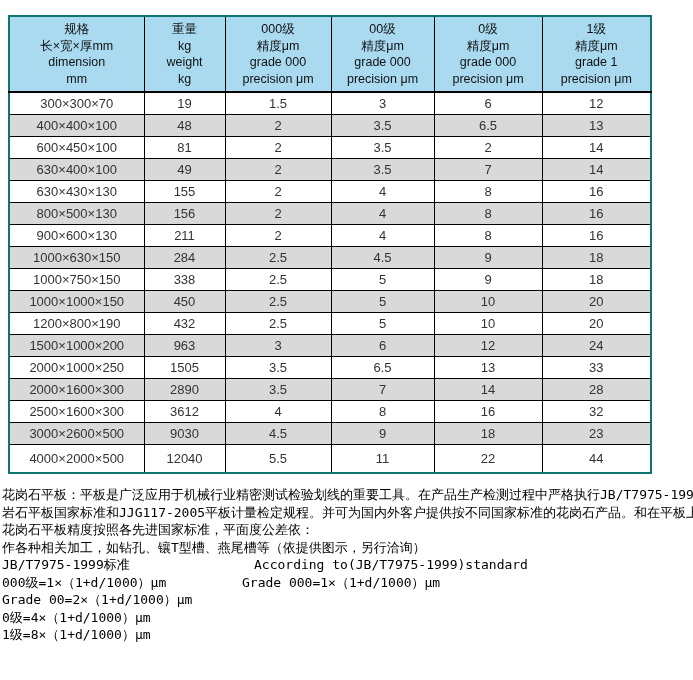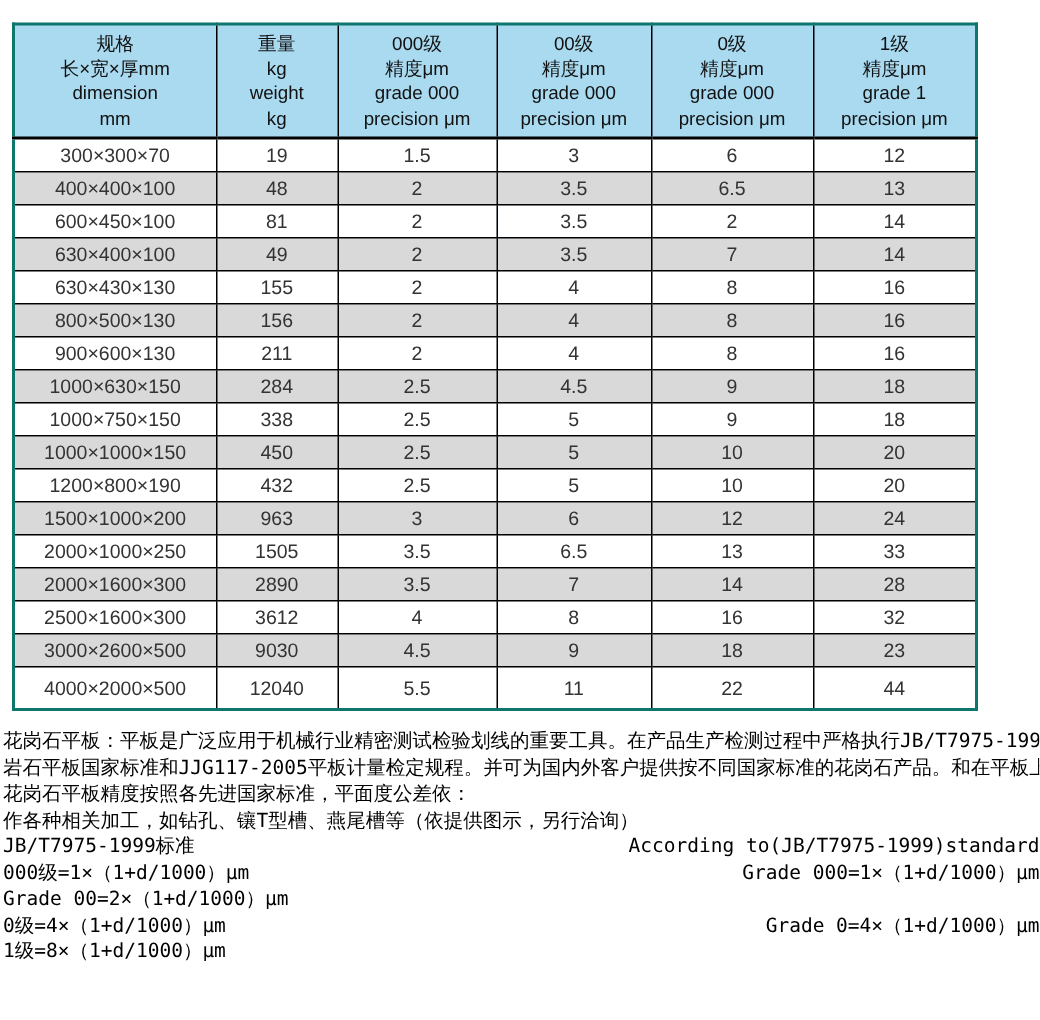--- a/index.html
+++ b/index.html
@@ -64,21 +64,20 @@
     line-height: 17.5px;
     color: #000000;
   }
   .desc-line {
     white-space: nowrap;
     overflow: hidden;
   }
   .std-row {
     display: flex;
     white-space: pre;
-    justify-content: space-between;
   }
   .std-left {
     width: 240px;
     flex-shrink: 0;
   }
   .std-row.std-header .std-right {
     padding-left: 12px;
   }
 </style>
 </head>
@@ -271,19 +270,19 @@
         <div class="desc-line">作各种相关加工，如钻孔、镶T型槽、燕尾槽等（依提供图示，另行洽询）</div>
       </div>
     <div id="standards">
       <div class="std-row std-header">
         <span class="std-left">JB/T7975-1999标准</span>
         <span class="std-right">According to(JB/T7975-1999)standard</span>
       </div>
       <div id="std-rows">
           <div class="std-row"><span class="std-left">000级=1×（1+d/1000）μm</span><span class="std-right">Grade 000=1×（1+d/1000）μm</span></div>
           <div class="std-row"><span class="std-right">Grade 00=2×（1+d/1000）μm</span></div>
-          <div class="std-row"><span class="std-left">0级=4×（1+d/1000）μm</span><span class="std-right">Grade 0=4×（1+d/1000）μm</span></div>
+          <div class="std-row"><span class="std-left">0级=4×（1+d/1000）μm</span></div>
           <div class="std-row"><span class="std-left">1级=8×（1+d/1000）μm</span></div>
         </div>
     </div>
   </div>
 
 </div>
 
 </body></html>

